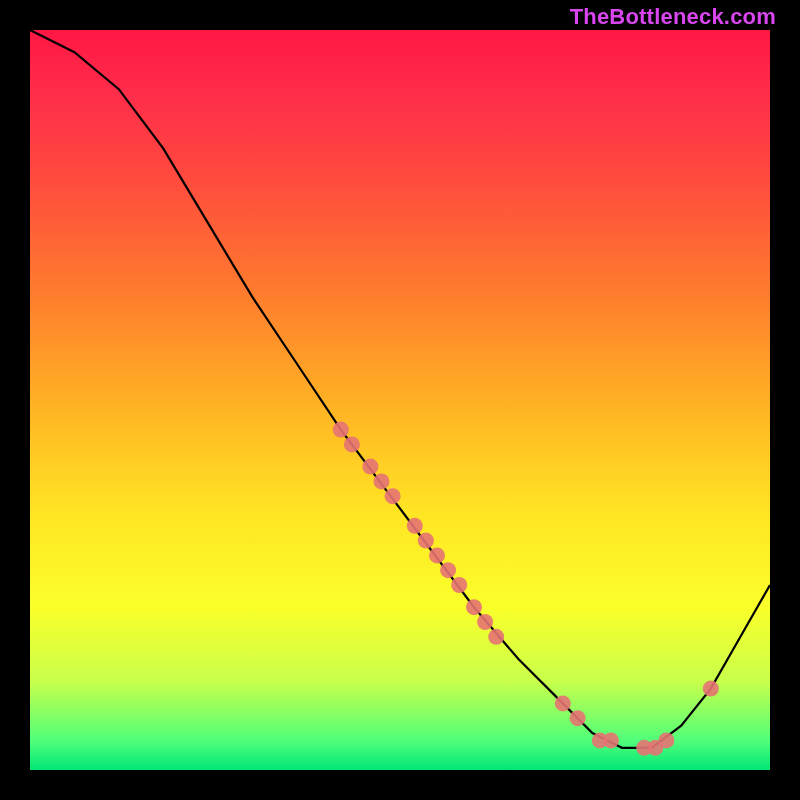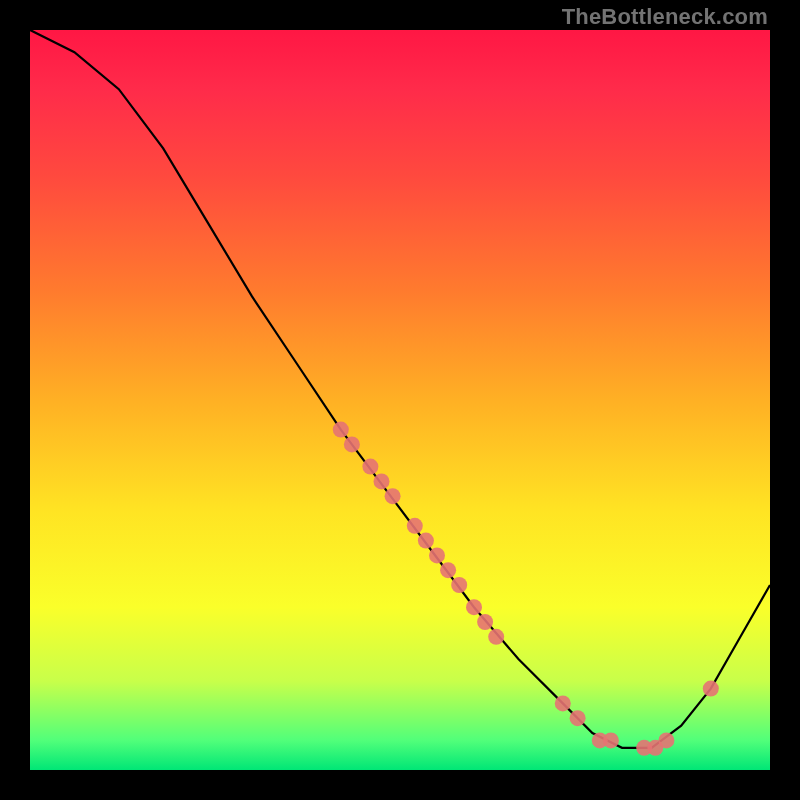--- a/index.html
+++ b/index.html
@@ -34,24 +34,24 @@
       #ffe423 65%,
       #faff2a 78%,
       #c8ff4a 88%,
       #51ff7a 96%,
       #00e676 100%
     );
   }
   .watermark {
     position: absolute;
     top: 4px;
-    right: 32px;
+    right: 24px;
     font-size: 22px;
     font-weight: 600;
-    color: #737373;
+    color: #d946ef;
     letter-spacing: 0.2px;
     user-select: none;
   }
   svg.curve {
     position: absolute;
     left: 0;
     top: 0;
     width: 740px;
     height: 740px;
     overflow: visible;

